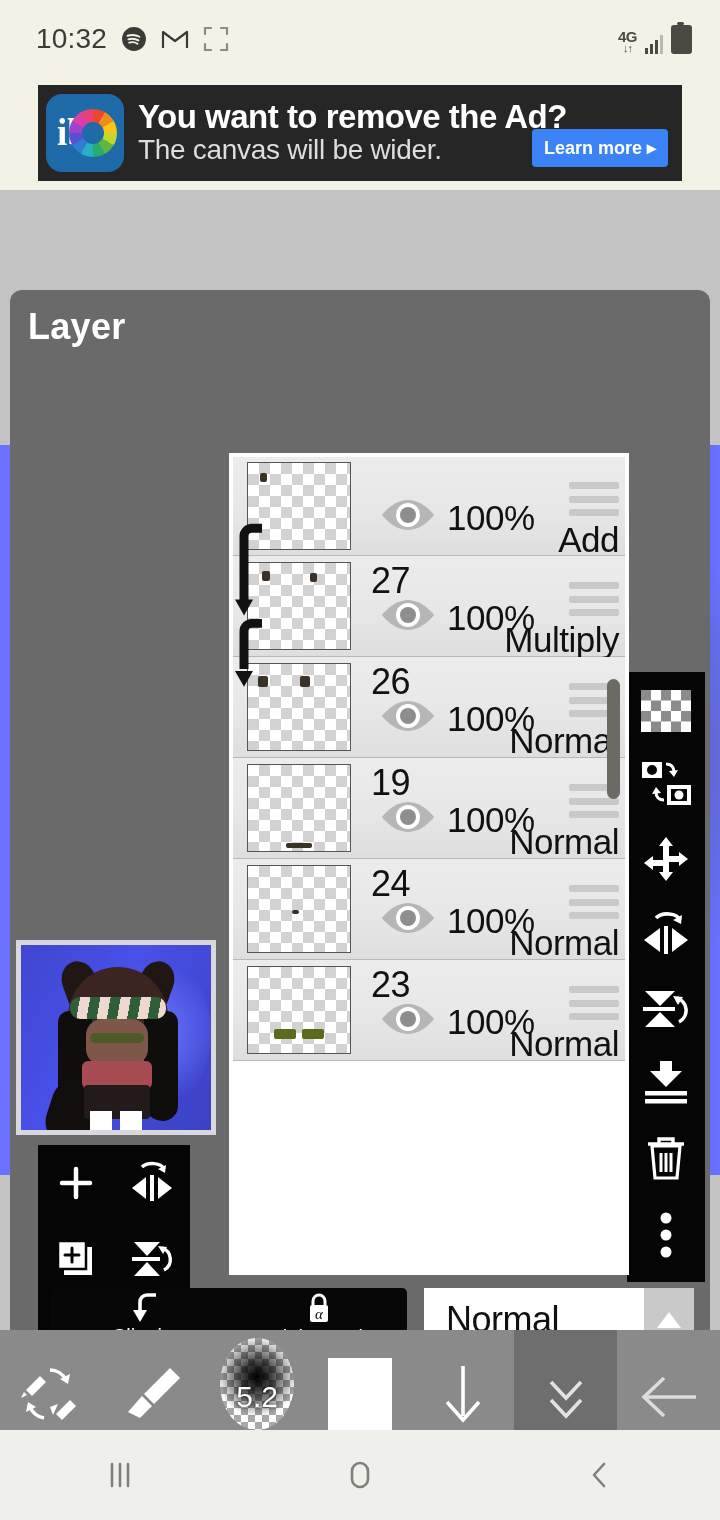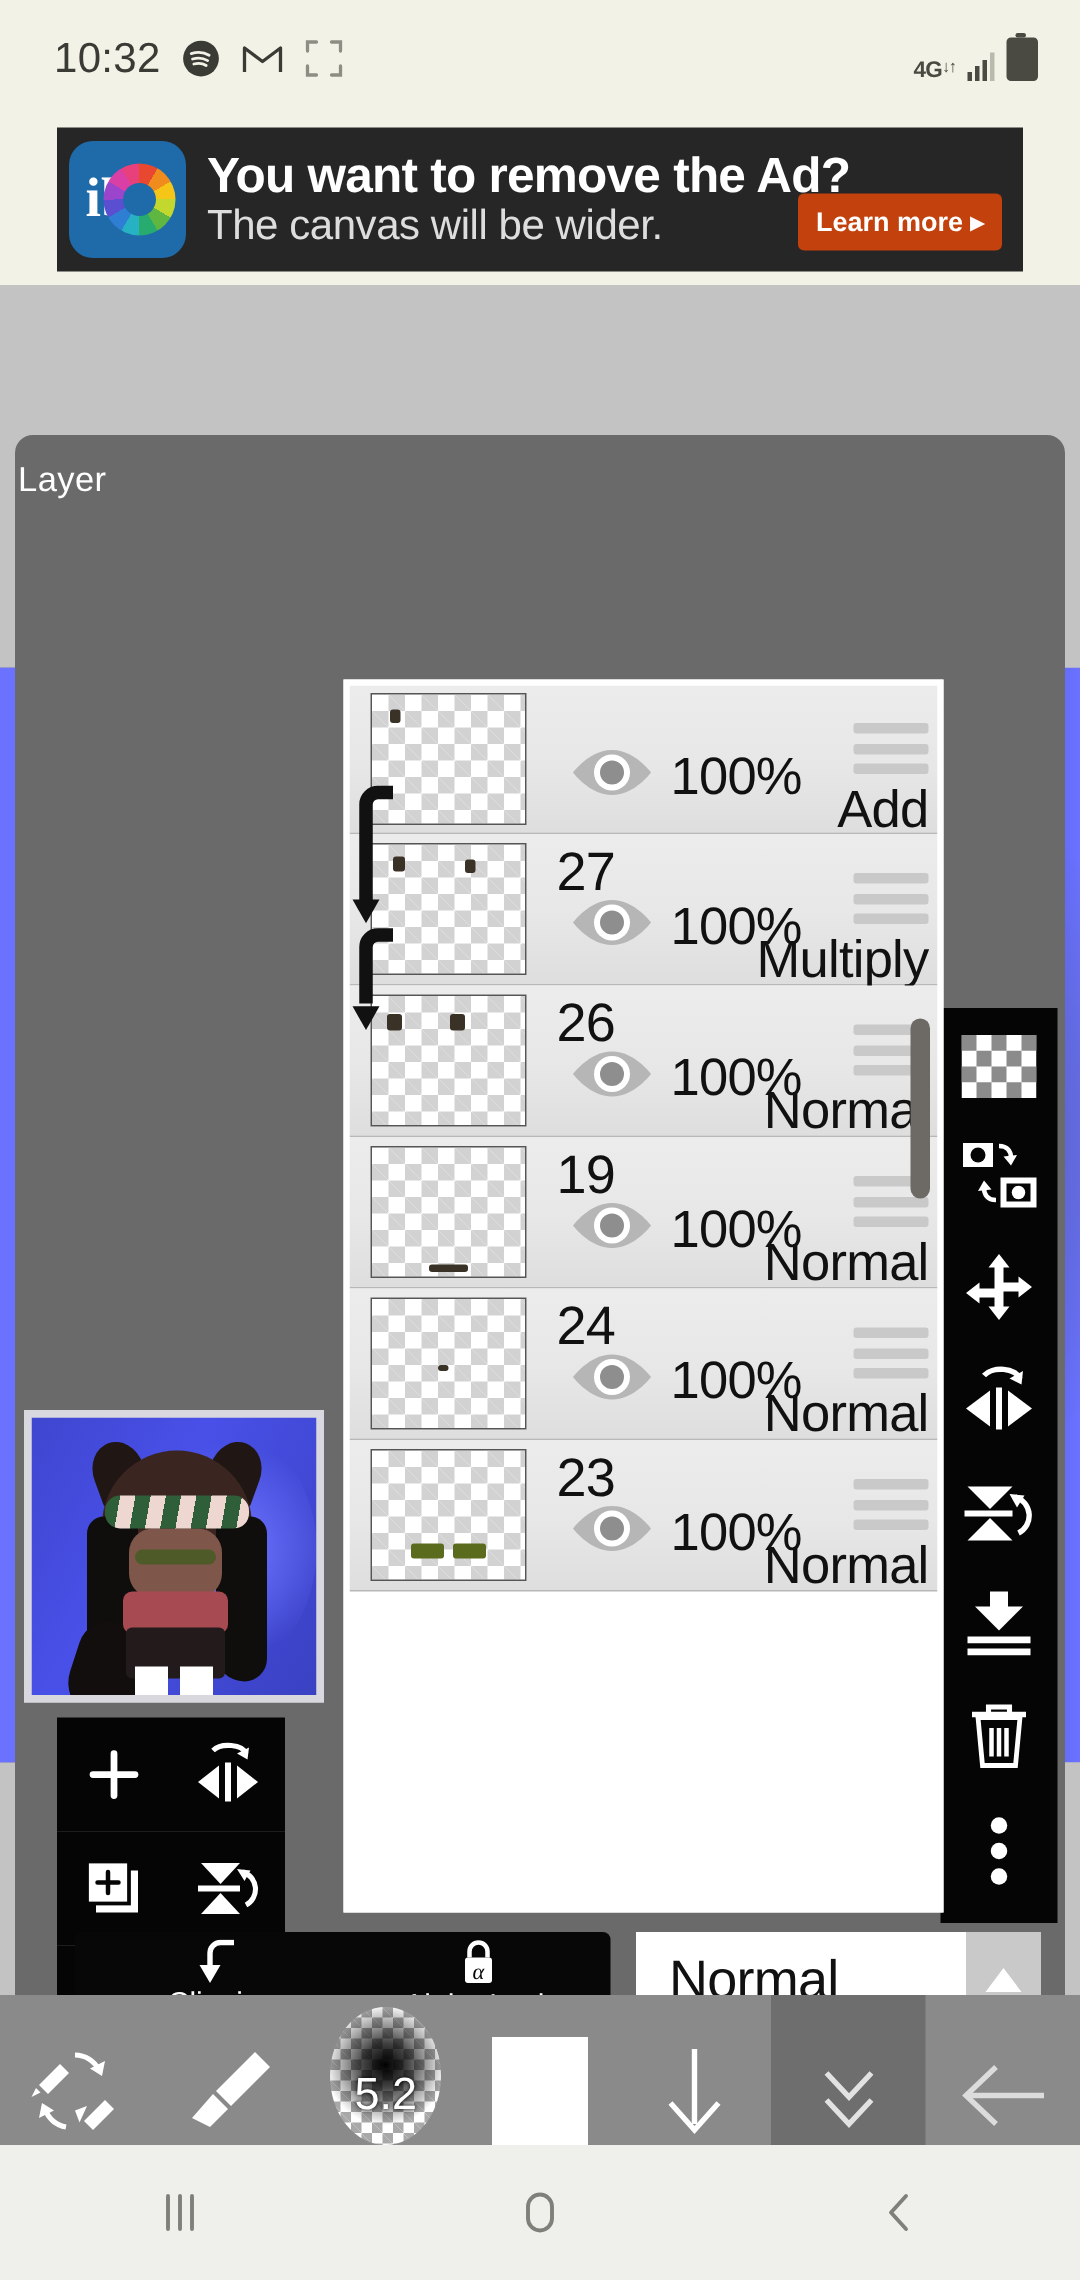--- a/index.html
+++ b/index.html
@@ -11,21 +11,21 @@
   }
   
   #statusbar{
     position:absolute;left:0;top:0;width:720px;height:78px;
     background:#f2f2e7;display:flex;align-items:center;
   }
   #sb-left{display:flex;align-items:center;gap:14px;margin-left:36px;}
   #sb-clock{font-size:28px;color:#3b3b35;letter-spacing:.2px;}
   .sb-ico{display:block;}
   #sb-right{margin-left:auto;margin-right:28px;display:flex;align-items:flex-end;gap:8px;}
-  #netlabel{display:flex;flex-direction:row;align-items:center;line-height:1;}
+  #netlabel{display:flex;flex-direction:column;align-items:center;line-height:1;}
   #netlabel .g4{font-size:15px;font-weight:bold;color:#4a4a42;letter-spacing:-.5px;}
   #netlabel .arrows{font-size:11px;color:#4a4a42;margin-top:-1px;letter-spacing:-1px;}
   .bars{display:flex;align-items:flex-end;gap:2px;height:20px;}
   .bars i{display:block;width:3px;background:#4a4a42;}
   .bars i:nth-child(1){height:6px;}
   .bars i:nth-child(2){height:10px;}
   .bars i:nth-child(3){height:14px;}
   .bars i:nth-child(4){height:19px;background:#b9b9ae;}
   #battery{width:17px;height:25px;border:2px solid #4a4a42;border-radius:3px;position:relative;background:#4a4a42;}
   #battery:before{content:"";position:absolute;left:4px;top:-5px;width:7px;height:3px;background:#4a4a42;border-radius:2px;}
@@ -47,21 +47,21 @@
   #wheel{position:absolute;right:7px;top:15px;width:48px;height:48px;border-radius:50%;
     background:conic-gradient(#e8482f 0deg 30deg,#f08c1e 30deg 60deg,#f5c518 60deg 90deg,
       #c3d82e 90deg 120deg,#5fb641 120deg 150deg,#27ab6e 150deg 180deg,
       #27b2c4 180deg 210deg,#2e7ed4 210deg 240deg,#5b4fd1 240deg 270deg,
       #9b45cc 270deg 300deg,#d93fa5 300deg 330deg,#e8407a 330deg 360deg);}
   #wheel:after{content:"";position:absolute;left:13px;top:13px;width:22px;height:22px;border-radius:50%;background:#1f6aa8;}
   #adtext{margin-left:14px;flex:1;}
   #adline1{color:#fff;font-size:33px;font-weight:bold;line-height:1.05;letter-spacing:-.5px;}
   #adline2{color:#ddd;font-size:28px;line-height:1.15;letter-spacing:-.3px;}
   #adbtn{
-    position:absolute;right:14px;bottom:14px;background:#c2410c;color:#fff;
+    position:absolute;right:14px;bottom:14px;background:#3b82f6;color:#fff;
     font-size:18px;font-weight:bold;padding:8px 12px;border-radius:4px;white-space:nowrap;
   }
 
   
   #app{position:absolute;left:0;top:190px;width:720px;height:1240px;background:#c3c3c3;overflow:hidden;}
 
   
   #canvas{position:absolute;left:0;top:255px;width:720px;height:730px;overflow:hidden;}
   #canvas .bg{position:absolute;inset:0;background:linear-gradient(90deg,#4e5595 0%,#4c5290 20%,#3e4484 55%,#2d3270 78%,#262b66 90%,#5b63f0 96%,#6a72ff 100%);}
   #canvas .leftstrip{position:absolute;left:0;top:0;width:10px;height:100%;background:#6a72ff;}
@@ -70,21 +70,21 @@
   #char .hair{position:absolute;left:20px;top:0;width:120px;height:560px;background:#241a18;border-radius:60px 60px 40px 40px;}
   #char .ear{position:absolute;left:40px;top:-10px;width:60px;height:80px;background:#1c1412;border-radius:50% 50% 10% 10%;transform:rotate(-15deg);}
   #char .body{position:absolute;left:48px;top:330px;width:80px;height:300px;background:#3a2320;border-radius:18px;}
   #char .skin{position:absolute;left:52px;top:430px;width:70px;height:200px;background:#6b4a40;border-radius:16px;}
 
   
   #panel{
     position:absolute;left:10px;top:100px;width:700px;height:1093px;
     background:#6a6a6a;border-radius:12px;
   }
-  #panel-title{position:absolute;left:2px;top:16px;color:#fff;font-size:23px;font-weight:normal;letter-spacing:.3px;}
+  #panel-title{position:absolute;left:18px;top:16px;color:#fff;font-size:36px;font-weight:bold;letter-spacing:.3px;}
 
   
   #preview{
     position:absolute;left:6px;top:650px;width:200px;height:195px;background:#d7d7dd;
     border:5px solid #d8d8de;box-sizing:border-box;overflow:hidden;
   }
   #preview .pbg{position:absolute;inset:0;background:linear-gradient(120deg,#3f46cf 0%,#4850e8 40%,#3a41c2 100%);}
   #preview .pglow{position:absolute;left:38%;top:5%;width:62%;height:85%;border-radius:50%;background:radial-gradient(circle,#6f76ff 0%,rgba(111,118,255,0) 72%);}
   #pchar{position:absolute;left:33px;top:16px;width:128px;height:170px;}
   #pchar .ph{position:absolute;left:14px;top:6px;width:100px;height:80px;background:#3a2520;border-radius:50px 50px 16px 16px;}

